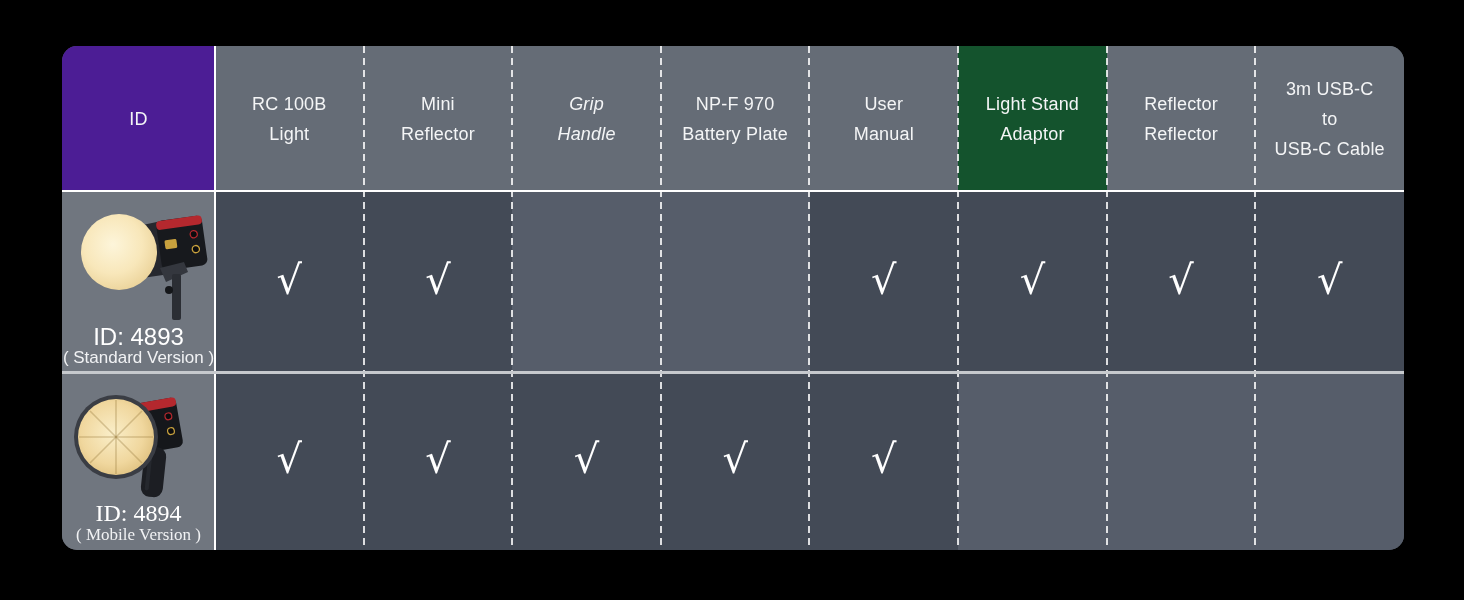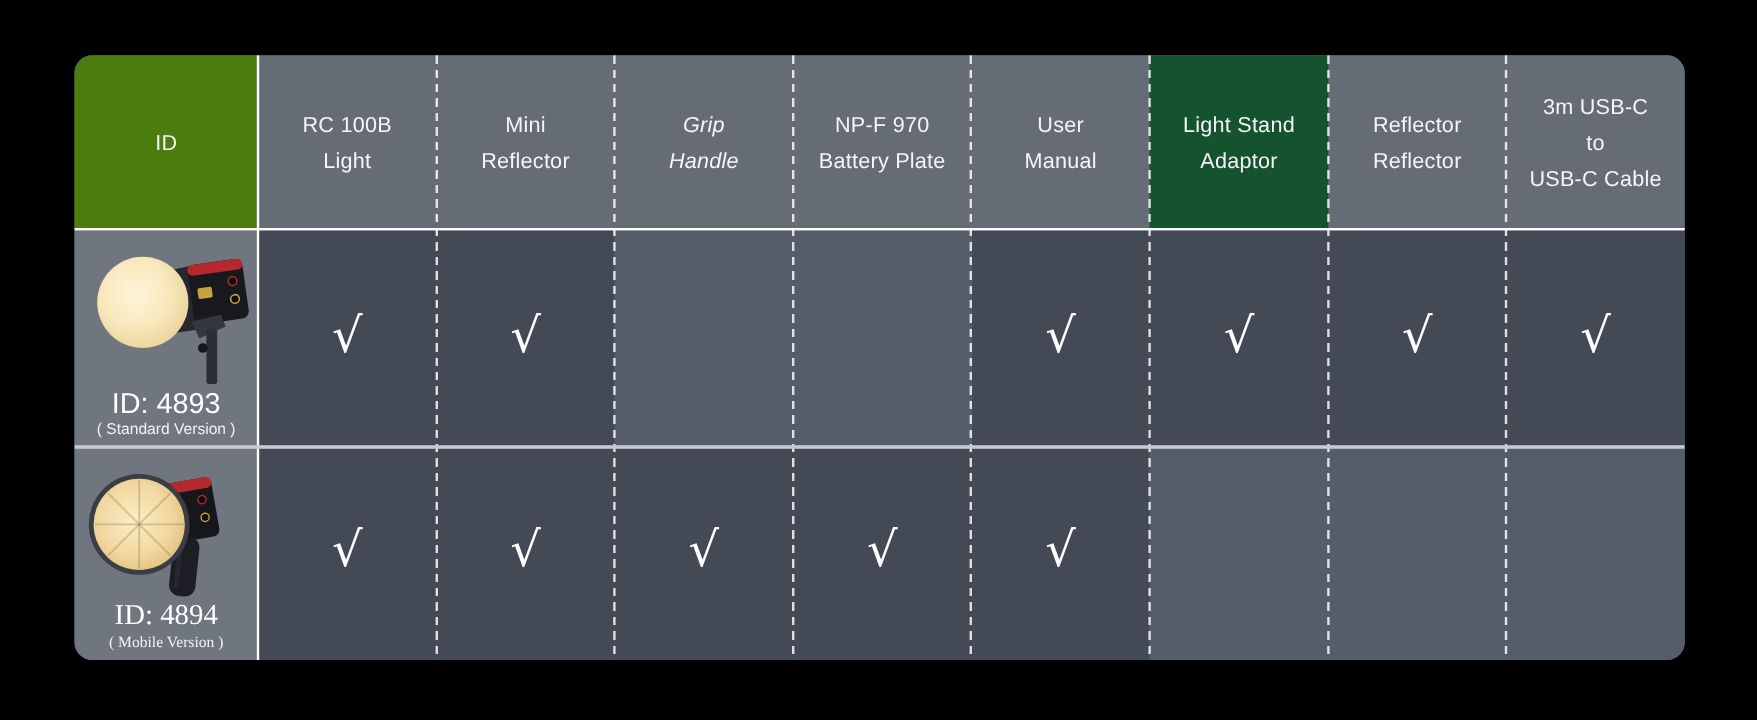--- a/index.html
+++ b/index.html
@@ -18,21 +18,21 @@
   }
   .cell{
     display:flex;align-items:center;justify-content:center;
     text-align:center;color:#f4f5f6;overflow:hidden;
   }
   .cell.header{font-size:18px;line-height:30px;letter-spacing:.2px;font-weight:400;}
   .header-line{display:block;}
   .id-cell{flex-direction:column;justify-content:flex-start;padding-top:8px;}
   .product-art{flex:0 0 auto;display:block;}
   .id-label{font-size:24px;line-height:23px;color:#ffffff;margin-top:1px;}
-  .version-label{font-size:13px;line-height:20px;color:#f1f2f4;}
+  .version-label{font-size:17px;line-height:20px;color:#f1f2f4;}
   .check{
     font-size:40px;line-height:1;color:#ffffff;
     font-family:"DejaVu Sans",sans-serif;font-weight:400;
     transform:translateY(-3px);
   }
   .sep{position:absolute;pointer-events:none;}
   .sep-v{top:0;bottom:0;width:2px;}
   .solid-v{left:152px;background:#ffffff;}
   .dashed-v{
     background:repeating-linear-gradient(to bottom,
@@ -42,21 +42,21 @@
   .sep-h{left:0;right:0;}
   .h-header{top:144px;height:2px;background:#ffffff;}
   .h-row{top:325px;height:3px;background:#c6c9cd;}
 </style>
 </head>
 <body>
 
 <div class="stage">
   <div class="comparison-table">
     <div class="grid">
-        <div class="cell header header-id" style="background: #4d7c0f;">
+        <div class="cell header header-id" style="background: #4c1d95;">
           <div>
             <div class="header-line">ID</div>
           </div>
         </div>
         <div class="cell header" style="background: rgb(101, 108, 118);">
           <div>
             <div class="header-line">RC 100B</div>
             <div class="header-line">Light</div>
           </div>
         </div>

